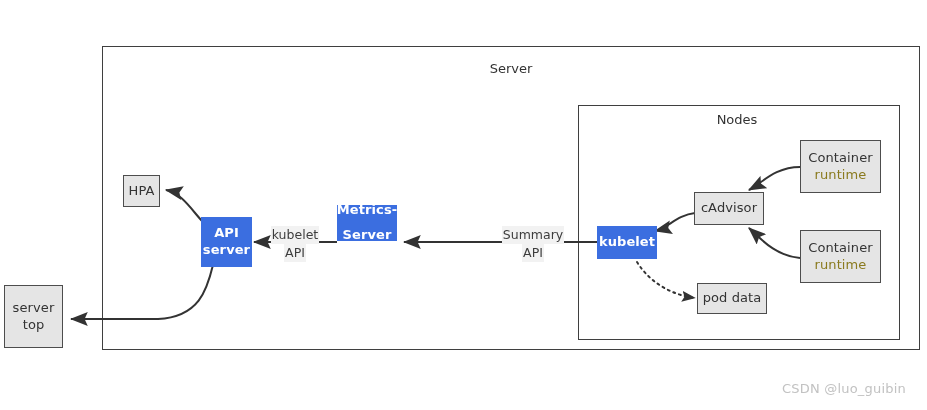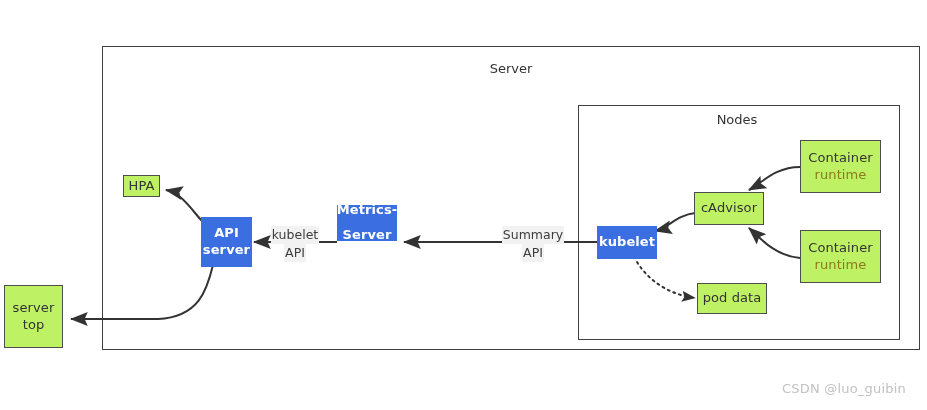--- a/index.html
+++ b/index.html
@@ -31,21 +31,21 @@
     display: flex;
     flex-direction: column;
     align-items: center;
     justify-content: center;
     text-align: center;
     line-height: 1.28;
     font-size: 13px;
     letter-spacing: 0.1px;
   }
   .node-plain {
-    background: #bef264;
+    background: #e5e5e5;
     border: 1px solid #4d4d4d;
     color: #333333;
   }
   .node-blue {
     background: #3b6ee0;
     border: 1px solid #3b6ee0;
     color: #ffffff;
     font-weight: bold;
   }
   .group-box {
@@ -121,21 +121,21 @@
     <path d="M 800 258 C 775 256 760 238 749 228" fill="none" stroke="#333333" stroke-width="2" marker-end="url(#arrowhead)"></path>
 
     <path d="M 637 262 C 650 283 672 295 695 298" fill="none" stroke="#333333" stroke-width="2" stroke-dasharray="2 4" stroke-linecap="round" marker-end="url(#arrowhead-sm)"></path>
   </svg>
 
   <div class="node node-plain" style="left:4px; top:285px; width:59px; height:63px;">
     <div>server</div>
     <div>top</div>
   </div>
 
-  <div class="node node-plain" style="left:123px; top:175px; width:37px; height:22px;justify-content:center;">
+  <div class="node node-plain" style="left:123px; top:175px; width:37px; height:32px;justify-content:center;">
     <div>HPA</div>
   </div>
 
   <div class="node node-blue" style="left:201px; top:217px; width:51px; height:50px;">
     <div>API</div>
     <div>server</div>
   </div>
 
   <div class="node node-blue" style="left:337px; top:205px; width:60px; height:36px;gap:8px;">
     <div>Metrics-</div>

